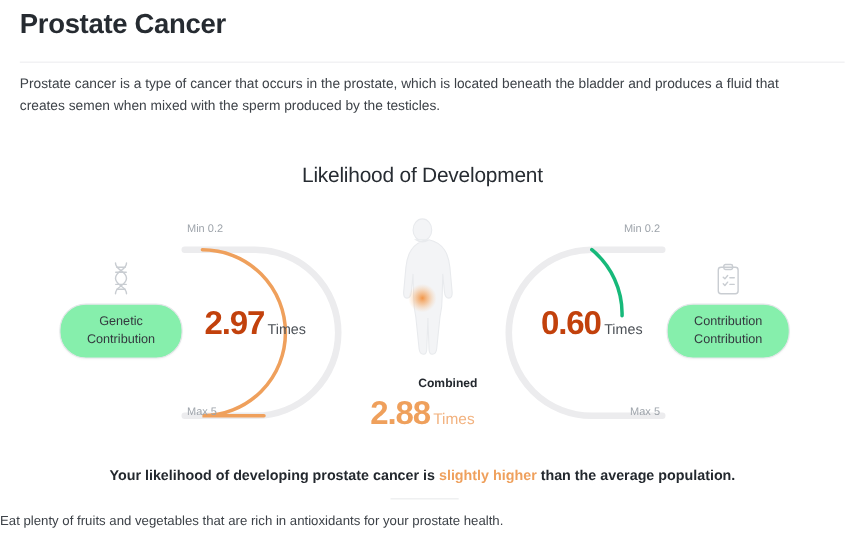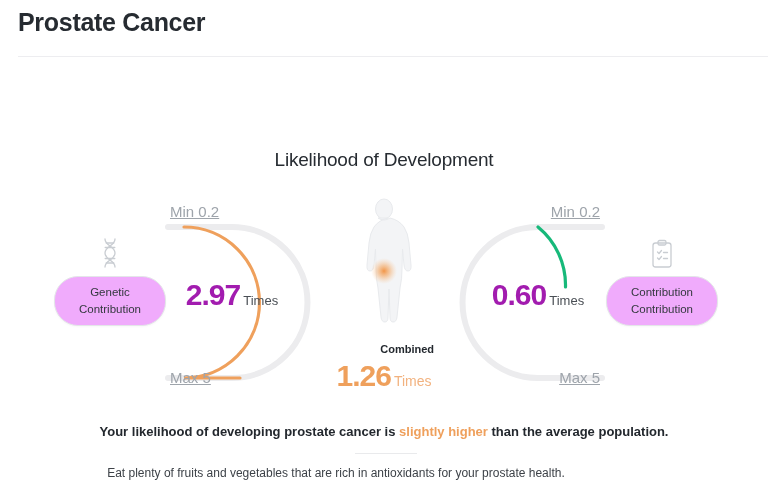--- a/index.html
+++ b/index.html
@@ -32,44 +32,44 @@
   }
 
   
   .gauge{position:absolute;top:215px;width:160px;height:175px;}
   .gauge-left{left:160px;}
   .gauge-right{left:450px;}
 
   .gauge svg{position:absolute;left:0;top:0;overflow:visible;}
 
   .minmax{
-    position:absolute;font-size:15px;color:#9ea4ab;white-space:nowrap;text-decoration:underline;
+    position:absolute;font-size:10px;color:#9ea4ab;white-space:nowrap;
   }
   .gauge-left  .min-lbl{left:10px;top:-12px;}
   .gauge-left  .max-lbl{left:10px;top:154px;}
   .gauge-right .min-lbl{right:10px;top:-12px;}
   .gauge-right .max-lbl{right:10px;top:154px;}
 
   .gauge-value{
     position:absolute;top:63px;width:160px;text-align:center;
     white-space:nowrap;
   }
   .gauge-left .gauge-value{left:-8px;}
   .gauge-right .gauge-value{left:8px;}
-  .gauge-num{font-size:30px;font-weight:bold;color:#a21caf;letter-spacing:-1px;}
+  .gauge-num{font-size:30px;font-weight:bold;color:#c2410c;letter-spacing:-1px;}
   .gauge-unit{font-size:13px;color:#4a4f55;margin-left:3px;}
 
   
   .side{position:absolute;width:150px;text-align:center;}
   .side-left{left:35px;top:236px;}
   .side-right{left:587px;top:236px;}
   .side-icon{height:36px;margin-bottom:4px;display:flex;align-items:center;justify-content:center;}
   .pill{
     display:inline-block;border:1px solid #e4e6e9;border-radius:24px;
-    background:#f0abfc;padding:7px 16px;font-size:11.5px;line-height:17px;
+    background:#86efac;padding:7px 16px;font-size:11.5px;line-height:17px;
     color:#33383e;min-width:78px;
     box-shadow:0 1px 2px rgba(0,0,0,0.03);
   }
 
   
   .center{position:absolute;left:334px;top:198px;width:100px;text-align:center;}
   .combined-label{
     position:absolute;left:0;top:145px;width:100px;text-align:right;
     font-size:11px;font-weight:bold;color:#23282e;
   }
@@ -82,31 +82,32 @@
   
   .verdict{
     position:absolute;left:0;top:424px;width:768px;text-align:center;
     font-size:13px;font-weight:bold;color:#23282e;
   }
   .verdict em{font-style:normal;}
   .foot-rule{
     position:absolute;left:355px;top:453px;width:62px;height:1px;background:#e9eaec;
   }
   .tip{
-    position:absolute;left:0;top:466px;width:672px;text-align:center;
+    position:absolute;left:0;top:466px;width:672px;text-align:left;
     font-size:12px;color:#3d4248;
   }
 </style>
 </head>
 <body>
 
 <div class="page">
 
   <div class="page-title">Prostate Cancer</div>
   <div class="header-rule"></div>
+  <div class="intro">Prostate cancer is a type of cancer that occurs in the prostate, which is located beneath the bladder and produces a fluid that creates semen when mixed with the sperm produced by the testicles.</div>
 
   <div class="section-title">Likelihood of Development</div>
 
   <div class="side side-left">
     <div class="side-icon">
       <svg width="20" height="32" viewBox="0 0 20 32" fill="none" stroke="#C9CDD2" stroke-width="1.3" stroke-linecap="round">
         <path d="M5 1c0 7 10 7 10 14S5 22 5 29"></path>
         <path d="M15 1c0 7-10 7-10 14s10 7 10 14"></path>
         <path d="M6.2 5h7.6M5.2 9.5h9.6M5.2 20.5h9.6M6.2 25h7.6"></path>
       </svg>
@@ -149,21 +150,21 @@
                  l-0.5 20 q0 10 -2 19 l-3 29 q-0.5 5 -4 5 q-3 0 -3 -5 l-1 -28
                  l-1 28 q0 5 -3 5 q-3.5 0 -4 -5 l-3 -29 q-2 -9 -2 -19
                  l-0.5 -20 l-1.5 16 q-0.5 6 -4 6 q-3.5 0 -3 -6 l2 -22
                  q1 -10 5 -16 q5 -7 14 -9 z"></path>
       </g>
 
       <circle cx="50" cy="73" r="13" fill="url(#hotspot)"></circle>
     </svg>
     <div class="combined-label">Combined</div>
     <div class="combined-value">
-      <span class="combined-num" style="color:#EFA05C">1.26</span><span class="combined-unit" style="color:#F2B27F">Times</span>
+      <span class="combined-num" style="color:#EFA05C">2.88</span><span class="combined-unit" style="color:#F2B27F">Times</span>
     </div>
   </div>
 
   <div class="gauge gauge-right">
     <svg width="160" height="175" viewBox="0 0 160 175">
       <g transform="translate(160,0) scale(-1,1)">
         <path d="M8 12 H72 A75 75 0 0 1 72 163 H8" fill="none" stroke="#ECECEE" stroke-width="6" stroke-linecap="round"></path>
 
         <path d="M24 12 A75 75 0 0 0 -3.5 72" fill="none" stroke="#17B97A" stroke-width="3.2" stroke-linecap="round" transform="translate(48,0)"></path>
       </g>

